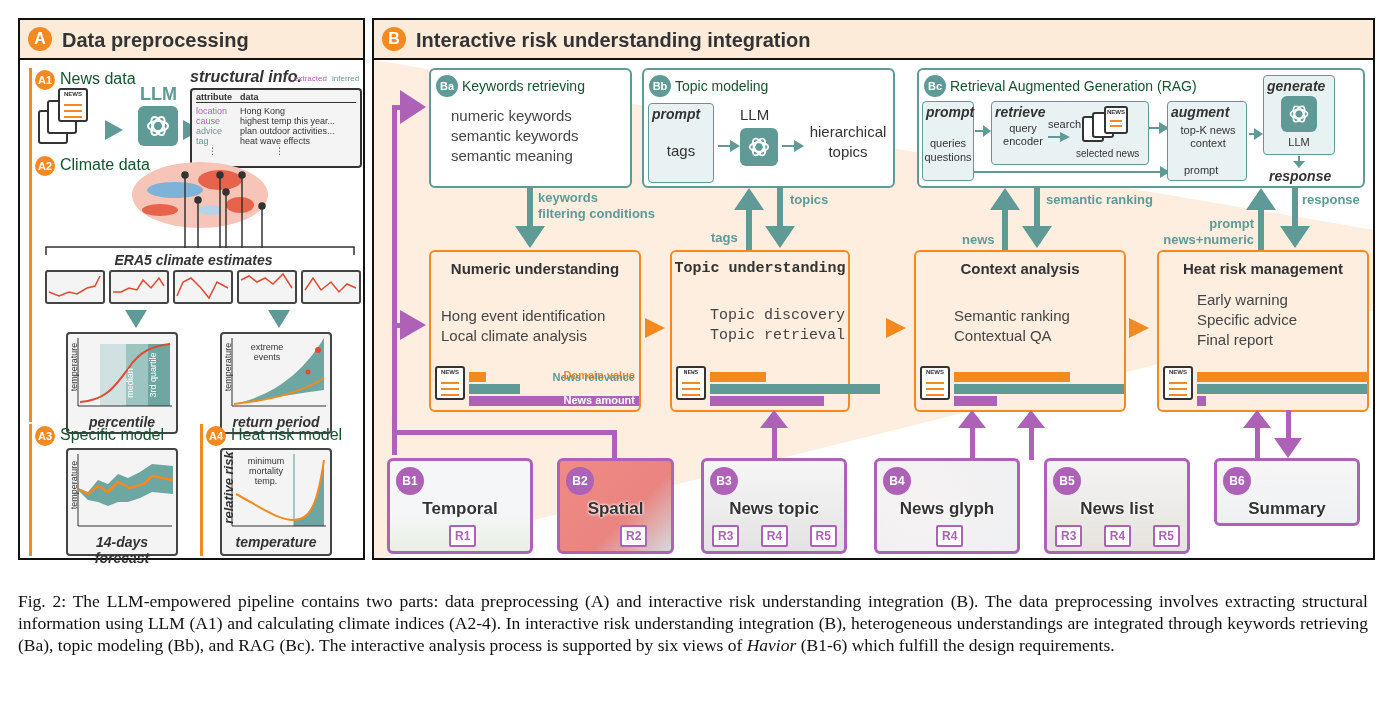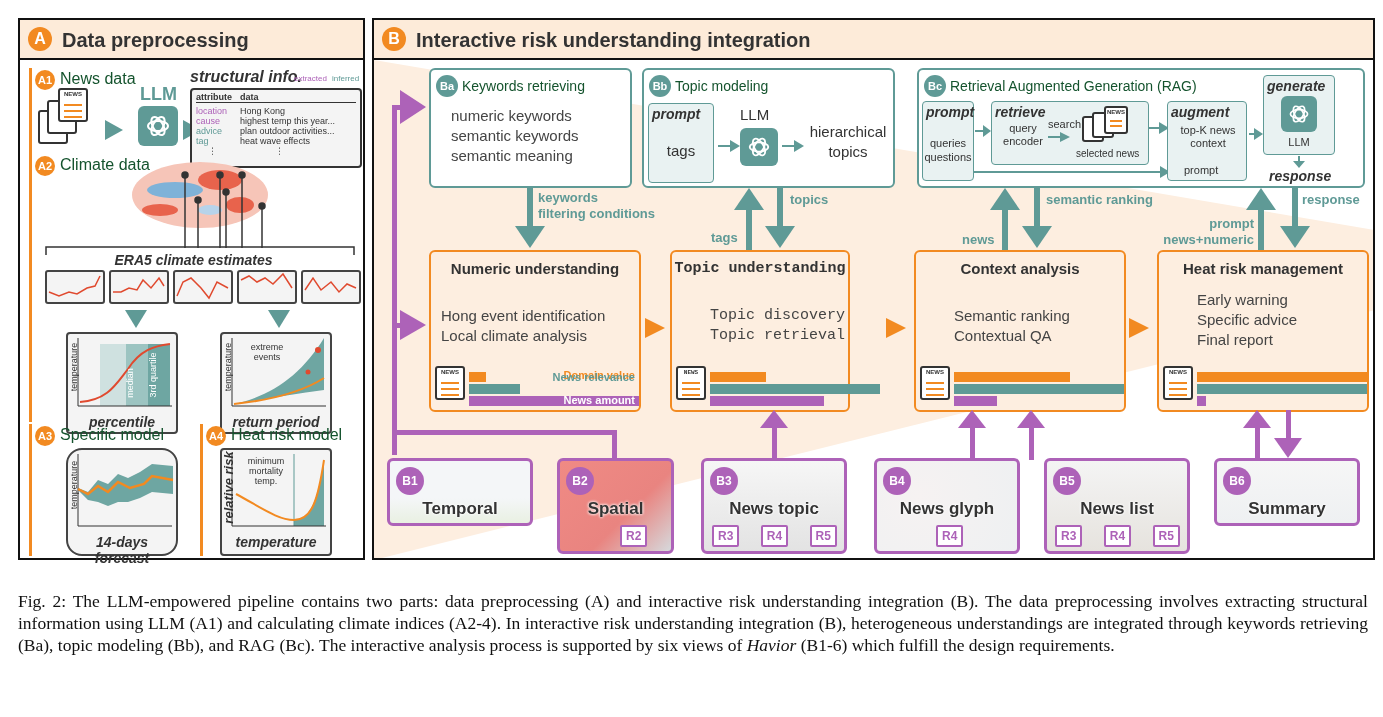--- a/index.html
+++ b/index.html
@@ -182,21 +182,21 @@
     </svg>
     <div class="abs tiny" style="left:-18px;top:28px;transform:rotate(-90deg);">temperature</div>
     <div class="abs tiny" style="left:20px;top:8px;width:50px;text-align:center;white-space:pre-line;">extreme
 events</div>
     <div class="axis-lbl" style="left:0;right:0;top:80px;">return period</div>
   </div>
 
   <div class="orange-bar" style="left:9px;top:404px;height:132px;"></div>
   <div class="small-circle" style="left:15px;top:406px;">A3</div>
   <div class="subhead abs" style="left:40px;top:406px;">Specific model</div>
-  <div class="chart-box" style="left:46px;top:428px;width:112px;height:108px;border-radius:16px;">
+  <div class="chart-box" style="left:46px;top:428px;width:112px;height:108px;">
     <svg width="107" height="82" style="position:absolute;left:0;top:0;">
       <path d="M10,38 L20,42 L30,30 L40,34 L50,24 L60,28 L72,22 L84,14 L105,16 L105,44 L84,42 L72,48 L60,52 L50,52 L40,56 L30,52 L20,50 L10,40 Z" fill="#6ea6a2"></path>
       <line x1="10" y1="4" x2="10" y2="76" stroke="#333" stroke-width="1"></line>
       <line x1="10" y1="76" x2="104" y2="76" stroke="#333" stroke-width="1"></line>
       <polyline points="10,39 20,44 30,36 40,42 50,32 62,38 76,34 84,26 105,30" fill="none" stroke="#f28a21" stroke-width="2.5"></polyline>
     </svg>
     <div class="abs tiny" style="left:-18px;top:30px;transform:rotate(-90deg);">temperature</div>
     <div class="axis-lbl" style="left:0;right:0;top:84px;">14-days forecast</div>
   </div>
 
@@ -470,21 +470,21 @@
       <rect x="655" y="16" width="5" height="34"></rect>
         <polygon points="643,18 671,18 657,0"></polygon>
       <rect x="881" y="16" width="5" height="34"></rect>
         <polygon points="869,18 897,18 883,0"></polygon>
       <rect x="912" y="0" width="5" height="30"></rect>
         <polygon points="900,28 928,28 914,48"></polygon>
     </g>
   </svg>
 
   <div id="views-row">
-      <div class="view-card" style="left: 13px; top: 438px; width: 146px; height: 68px; background: linear-gradient(rgb(244, 246, 248) 0%, rgb(244, 246, 248) 60%, rgb(233, 240, 226) 100%);">
+      <div class="view-card" style="left: 13px; top: 438px; width: 146px; height: 96px; background: linear-gradient(rgb(244, 246, 248) 0%, rgb(244, 246, 248) 60%, rgb(233, 240, 226) 100%);">
         <div class="view-circle" style="left:6px;top:6px;">B1</div>
         <div class="view-title" style="top:38px;">Temporal</div>
         <div class="req" style="left:59px;top:64px;">R1</div>
       </div>
       <div class="view-card" style="left: 183px; top: 438px; width: 117px; height: 96px; background: linear-gradient(135deg, rgb(240, 138, 132) 0%, rgb(233, 132, 128) 60%, rgb(214, 217, 220) 100%);">
         <div class="view-circle" style="left:6px;top:6px;">B2</div>
         <div class="view-title" style="top:38px;">Spatial</div>
         <div class="req" style="left:60px;top:64px;">R2</div>
       </div>
       <div class="view-card" style="left: 327px; top: 438px; width: 146px; height: 96px; background: linear-gradient(rgb(246, 246, 246) 0%, rgb(227, 227, 227) 100%);">

